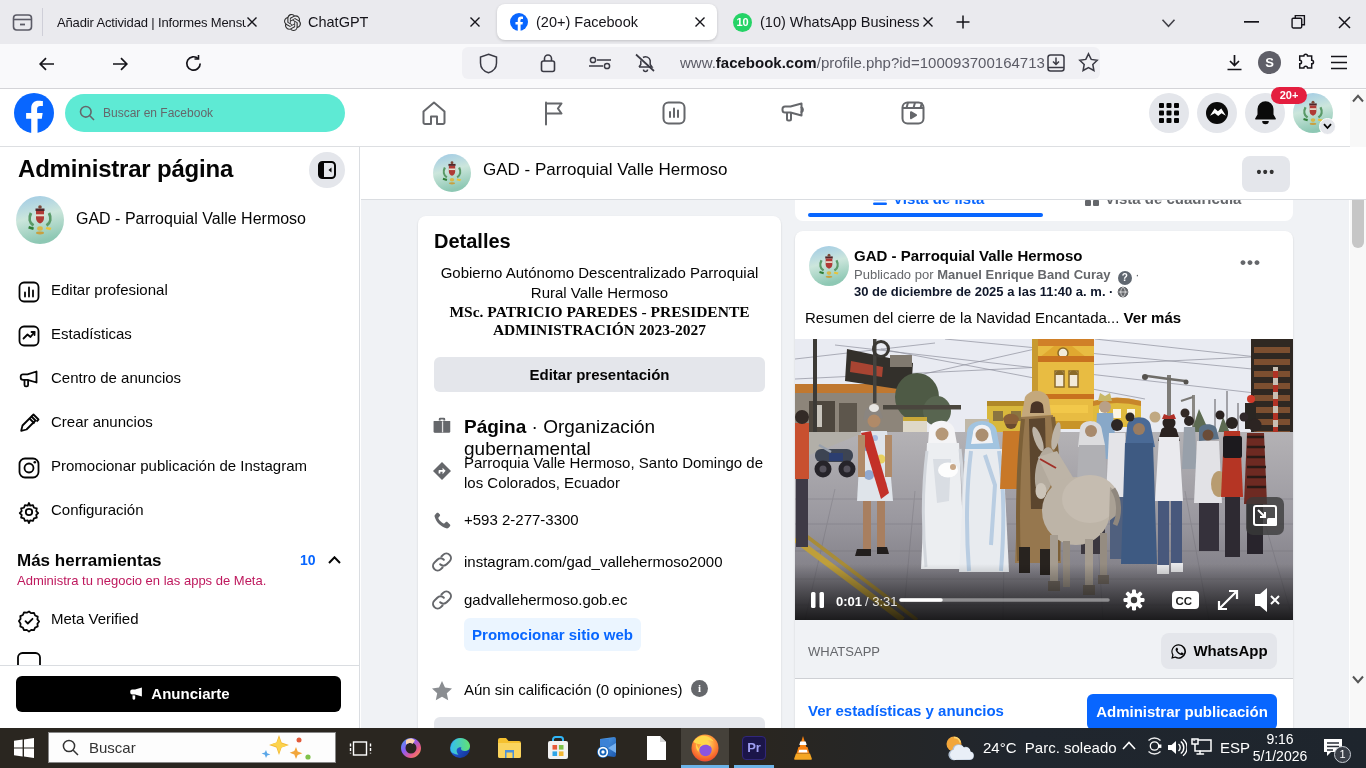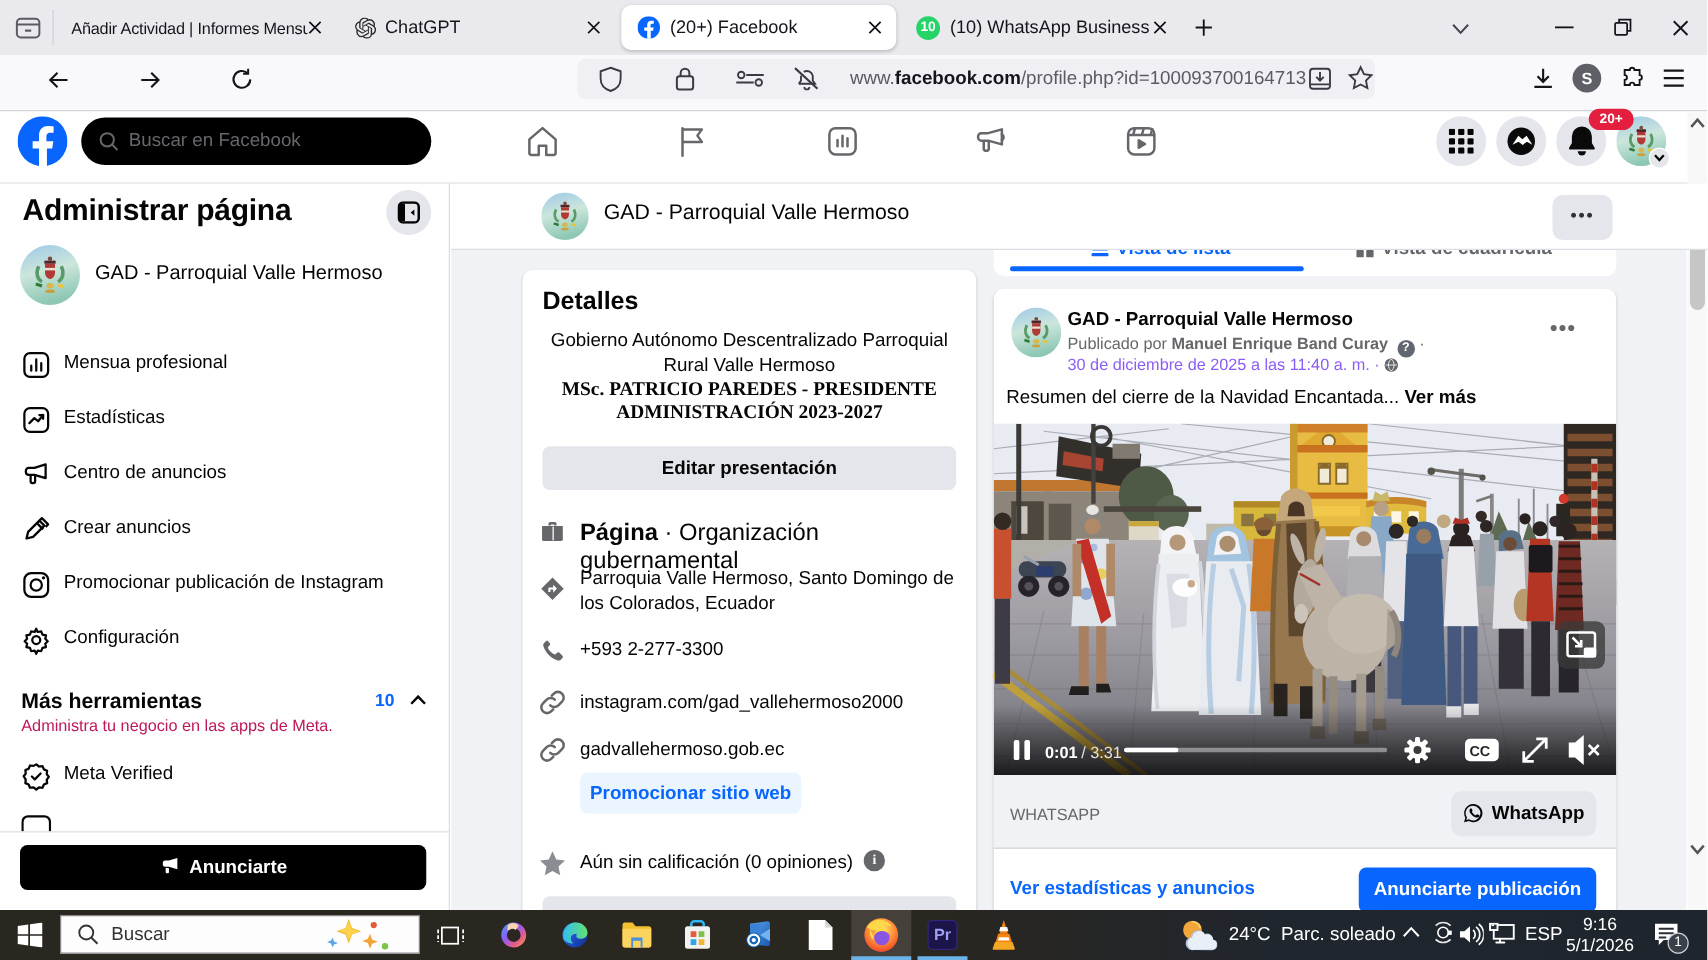--- a/index.html
+++ b/index.html
@@ -9,21 +9,21 @@
 
 #tabbar{position:absolute;left:0;top:0;width:1366px;height:44px;background:#eaeaee}
 #toolbar{position:absolute;left:0;top:44px;width:1366px;height:45px;background:#f9f9fb;border-bottom:1px solid #d4d4d8}
 .tabtxt{font-size:14.5px;color:#15141a;white-space:nowrap;overflow:hidden}
 .activetab{position:absolute;left:497px;top:4px;width:220px;height:36px;background:#fff;border-radius:8px;box-shadow:0 1px 3px rgba(0,0,0,.18)}
 #urlfield{position:absolute;left:462px;top:3px;width:638px;height:32px;background:#f0f0f4;border-radius:6px}
 .urltxt{font-size:15px;color:#5b5b66}
 .urltxt b{color:#15141a;font-weight:bold}
 
 #fbnav{position:absolute;left:0;top:90px;width:1366px;height:57px;background:#fff;border-bottom:1px solid #dddfe2}
-#fbsearch{position:absolute;left:65px;top:4px;width:280px;height:38px;border-radius:19px;background:#000000;color:#65676b;font-size:15px;line-height:38px}
+#fbsearch{position:absolute;left:65px;top:4px;width:280px;height:38px;border-radius:19px;background:#5eead4;color:#65676b;font-size:12px;line-height:38px}
 .navcirc{position:absolute;width:40px;height:40px;border-radius:50%;background:#e4e6eb;top:3px}
 
 #sidebar{position:absolute;left:0;top:147px;width:360px;height:581px;background:#fff;border-right:1px solid #dadde1}
 .srow{position:absolute;left:0;width:352px;height:44px}
 .srow .ic{position:absolute;left:17px;top:10px;width:24px;height:24px}
 .srow .tx{position:absolute;left:51px;top:11px;font-size:15px;color:#050505}
 
 #pagehead{position:absolute;left:361px;top:147px;width:1005px;height:53px;background:#fff;border-bottom:1px solid #dadde1;z-index:6}
 
 #content{position:absolute;left:361px;top:200px;width:988px;height:528px;background:#f0f2f5;overflow:hidden;z-index:2}
@@ -254,21 +254,21 @@
   <svg class="abs" style="left:16px;top:49px" width="48" height="48" viewBox="0 0 48 48">
       <use href="#gad"></use>
     </svg>
   <div class="abs" style="left:76px;top:63px;font-size:16px;color:#050505">GAD - Parroquial Valle Hermoso</div>
 
   <div class="srow" style="top:123px">
     <svg class="ic" viewBox="0 0 24 24" fill="none" stroke="#050505" stroke-width="1.8">
         <rect x="2.5" y="2.5" width="19" height="19" rx="4.5"></rect>
         <path d="M8 16.5v-4M12 16.5v-9M16 16.5v-6" stroke-linecap="round"></path>
       </svg>
-    <div class="tx">Mensua profesional</div>
+    <div class="tx">Editar profesional</div>
   </div>
   <div class="srow" style="top:167px">
     <svg class="ic" viewBox="0 0 24 24" fill="none" stroke="#050505" stroke-width="1.8">
         <rect x="2.5" y="2.5" width="19" height="19" rx="4.5"></rect>
         <path d="M6.5 14.5l4-4 3 2.5 4-5" stroke-linecap="round" stroke-linejoin="round"></path>
         <path d="M17.5 11V8h-3" stroke-linecap="round" stroke-linejoin="round"></path>
       </svg>
     <div class="tx">Estadísticas</div>
   </div>
   <div class="srow" style="top:211px">
@@ -386,21 +386,21 @@
     <div class="abs" style="left:46px;top:465px;font-size:15px;color:#050505">Aún sin calificación (0 opiniones)</div>
     <div class="abs" style="left:273px;top:464px;width:17px;height:17px;border-radius:50%;background:#65676b;color:#fff;font-size:11px;font-weight:bold;text-align:center;line-height:17px;font-family:'Liberation Serif',serif">i</div>
     <div class="abs" style="left:16px;top:501px;width:331px;height:35px;background:#e4e6eb;border-radius:6px;font-size:15px;font-weight:bold;color:#050505;text-align:center;line-height:35px">Editar detalles</div>
   </div>
   <div id="postcard">
     <svg class="abs" style="left:14px;top:15px" width="40" height="40" viewBox="0 0 48 48">
         <use href="#gad"></use>
       </svg>
     <div class="abs" style="left:59px;top:16px;font-size:15px;font-weight:bold;color:#050505">GAD - Parroquial Valle Hermoso</div>
     <div class="abs" style="left:59px;top:36px;font-size:13px;color:#65676b">Publicado por <b>Manuel Enrique Band Curay</b>&nbsp;&nbsp;<span style="display:inline-block;width:14px;height:14px;border-radius:50%;background:#606770;color:#fff;font-size:10px;font-weight:bold;text-align:center;line-height:14px;vertical-align:-2px">?</span> ·</div>
-    <div class="abs" style="left:59px;top:53px;font-size:13px;font-weight:normal;color:#8b5cf6">30 de diciembre de 2025 a las 11:40 a. m. · <svg width="12" height="12" viewBox="0 0 16 16" style="vertical-align:-2px">
+    <div class="abs" style="left:59px;top:53px;font-size:13px;font-weight:bold;color:#0f172a">30 de diciembre de 2025 a las 11:40 a. m. · <svg width="12" height="12" viewBox="0 0 16 16" style="vertical-align:-2px">
           <circle cx="8" cy="8" r="7" fill="#65676b"></circle>
           <path d="M8 1a7 7 0 0 0 0 14A7 7 0 0 0 8 1zm4.8 4.5h-2.2c-.2-1-.6-2-1-2.7a5.6 5.6 0 0 1 3.2 2.7z" fill="#65676b"></path>
           <path d="M2 8h12M8 1.5c-4 3.5-4 9.5 0 13M8 1.5c4 3.5 4 9.5 0 13" stroke="#fff" stroke-width=".9" fill="none"></path>
         </svg></div>
     <div class="abs" style="left:445px;top:22px;font-size:17px;font-weight:bold;color:#65676b;letter-spacing:1px">•••</div>
     <div class="abs" style="left:10px;top:78px;font-size:15px;color:#050505">Resumen del cierre de la Navidad Encantada... <b>Ver más</b></div>
     <div class="abs" id="videobox" style="left:0;top:108px;width:498px;height:281px;background:#e8eaf1">
     <svg width="498" height="281" viewBox="0 0 498 281">
       <defs>
         <linearGradient id="vfade" x1="0" y1="0" x2="0" y2="1">
@@ -674,21 +674,21 @@
     </svg>
     </div>
     <div class="abs" style="left:0;top:389px;width:498px;height:58px;background:#f0f2f5"></div>
     <div class="abs" style="left:13px;top:413px;font-size:13px;color:#65676b">WHATSAPP</div>
     <div class="abs" style="left:366px;top:402px;width:116px;height:36px;background:#e4e6eb;border-radius:8px;text-align:center;font-size:15px;font-weight:bold;color:#050505;line-height:36px"><svg width="17" height="17" viewBox="0 0 24 24" style="vertical-align:-3.5px;margin-right:6px">
           <path d="M12 1.8A10.2 10.2 0 0 0 3.2 17L1.8 22.2 7.2 20.8A10.2 10.2 0 1 0 12 1.8zm0 1.9a8.3 8.3 0 1 1-4.2 15.5l-.5-.3-3 .8.8-2.9-.3-.5A8.3 8.3 0 0 1 12 3.7z" fill="#050505"></path>
           <path d="M8.6 7.2c.2-.5.5-.5.7-.5h.6c.2 0 .5-.1.7.5s.8 1.9.8 2-.1.4-.2.5l-.4.5c-.1.2-.3.3-.1.6.2.4.8 1.3 1.7 2.1 1.2 1 2.1 1.3 2.4 1.5.3.1.5.1.6-.1l.7-.9c.2-.3.4-.2.6-.1l1.9.9c.3.1.5.2.5.3 0 .2 0 .7-.2 1.3-.2.6-1.3 1.2-1.8 1.2s-1 .3-3.4-.7c-2.8-1.2-4.6-4-4.7-4.2-.1-.2-1.1-1.5-1.1-2.9 0-1.3.7-2 .9-2.3z" fill="#050505"></path>
         </svg>WhatsApp</div>
     <div class="abs" style="left:0;top:447px;width:498px;height:1px;background:#ced0d4"></div>
     <div class="abs" style="left:13px;top:471px;font-size:15px;font-weight:bold;color:#0866ff">Ver estadísticas y anuncios</div>
-    <div class="abs" style="left:292px;top:463px;width:190px;height:36px;background:#0866ff;border-radius:6px;color:#fff;font-size:15px;font-weight:bold;text-align:center;line-height:36px">Anunciarte publicación</div>
+    <div class="abs" style="left:292px;top:463px;width:190px;height:36px;background:#0866ff;border-radius:6px;color:#fff;font-size:15px;font-weight:bold;text-align:center;line-height:36px">Administrar publicación</div>
   </div>
 </div>
 <div id="scroll"></div>
 <div id="scrollthumb"></div>
 <svg class="abs" style="left:1352px;top:94px;z-index:7" width="12" height="9" viewBox="0 0 12 9" fill="none" stroke="#555" stroke-width="2">
     <path d="M1 7.5L6 1.8l5 5.7"></path>
   </svg>
 <svg class="abs" style="left:1352px;top:675px;z-index:7" width="12" height="9" viewBox="0 0 12 9" fill="none" stroke="#555" stroke-width="2">
     <path d="M1 1.5L6 7.2l5-5.7"></path>
   </svg>

